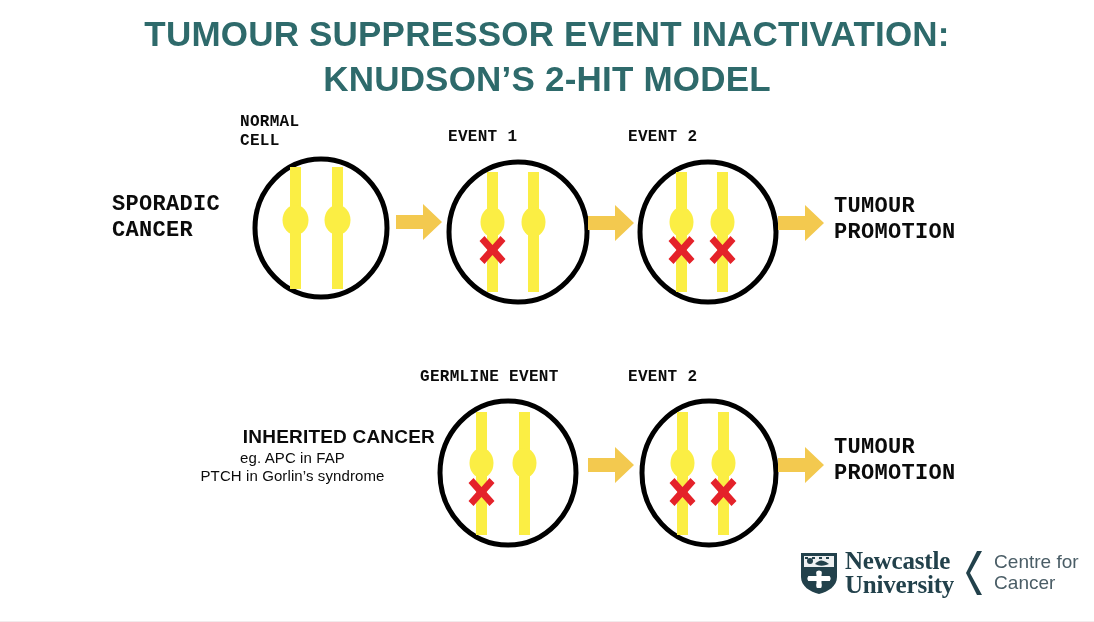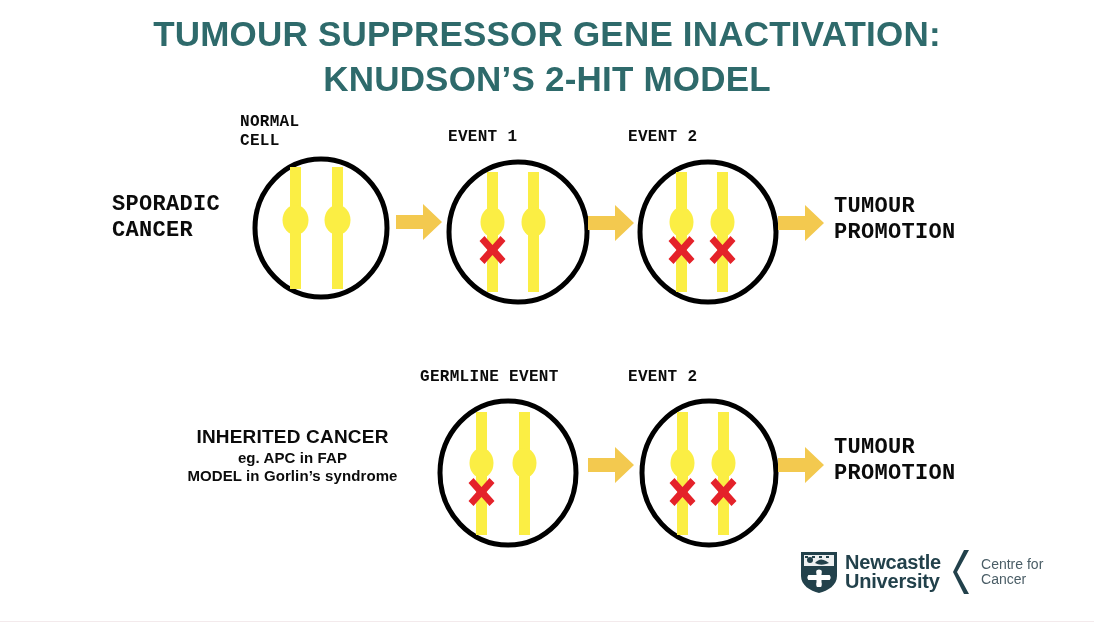--- a/index.html
+++ b/index.html
@@ -70,66 +70,67 @@
     color: #0b0b0b;
     font-family: "Liberation Sans", sans-serif;
     line-height: 1.22;
   }
   .inherited .head {
     font-weight: bold;
     font-size: 19px;
     letter-spacing: 0.2px;
     display: block;
     margin-bottom: 1px;
+    text-align: right;
   }
   .inherited .sub {
     display: block;
     font-size: 15px;
-    font-weight: bold;
+    font-weight: normal;
     letter-spacing: 0.1px;
   }
 
   
   .logo {
     position: absolute;
     display: flex;
     align-items: center;
     gap: 7px;
   }
   .logo-shield { flex: 0 0 auto; }
   .logo-shield svg { display: block; }
   .logo-wordmark {
-    font-family: Liberation Sans, sans-serif;
+    font-family: Liberation Serif, serif;
     font-weight: bold;
     color: #22414b;
-    font-size: 20px;
+    font-size: 25px;
     line-height: 0.96;
     letter-spacing: -0.2px;
     white-space: nowrap;
   }
   .logo-wordmark span { display: block; }
   .logo-chev { flex: 0 0 auto; margin: 0 2px 0 4px; }
   .logo-chev svg { display: block; }
   .logo-sub {
     font-family: "Liberation Sans", sans-serif;
     font-weight: normal;
     color: #4a5d66;
-    font-size: 14px;
+    font-size: 19px;
     line-height: 1.1;
     white-space: nowrap;
   }
   .logo-sub span { display: block; }
 </style>
 </head>
 <body>
 
 <div id="slide">
 
   <div class="title">
-    <span>TUMOUR SUPPRESSOR GENE INACTIVATION:</span>
+    <span>TUMOUR SUPPRESSOR EVENT INACTIVATION:</span>
     <span class="line2">KNUDSON’S 2-HIT MODEL</span>
   </div>
 
   <div class="lbl lbl-19" style="left:112px; top:192px; width:170px;">
     <div>SPORADIC</div>
     <div>CANCER</div>
   </div>
 
   <div class="lbl lbl-16" style="left:240px; top:113px; width:160px;">
     <div>NORMAL</div>
@@ -216,21 +217,21 @@
   </div>
 
   <div class="lbl lbl-19" style="left:834px; top:194px; width:220px;">
     <div>TUMOUR</div>
     <div>PROMOTION</div>
   </div>
 
   <div class="inherited" style="left:150px; top:425px; width:285px;">
     <span class="head">INHERITED CANCER</span>
     <span class="sub">eg. APC in FAP</span>
-    <span class="sub">MODEL in Gorlin’s syndrome</span>
+    <span class="sub">PTCH in Gorlin’s syndrome</span>
   </div>
 
   <div class="lbl lbl-16" style="left:420px; top:368px; width:220px;">
     <div>GERMLINE EVENT</div>
   </div>
 
   <div class="cell" style="left:434px; top:397px;">
     <svg width="148" height="152" viewBox="0 0 148 152" aria-hidden="true">
       <ellipse cx="74" cy="76" rx="68" ry="72" fill="#ffffff" stroke="#000000" stroke-width="5"></ellipse>
       <g>

